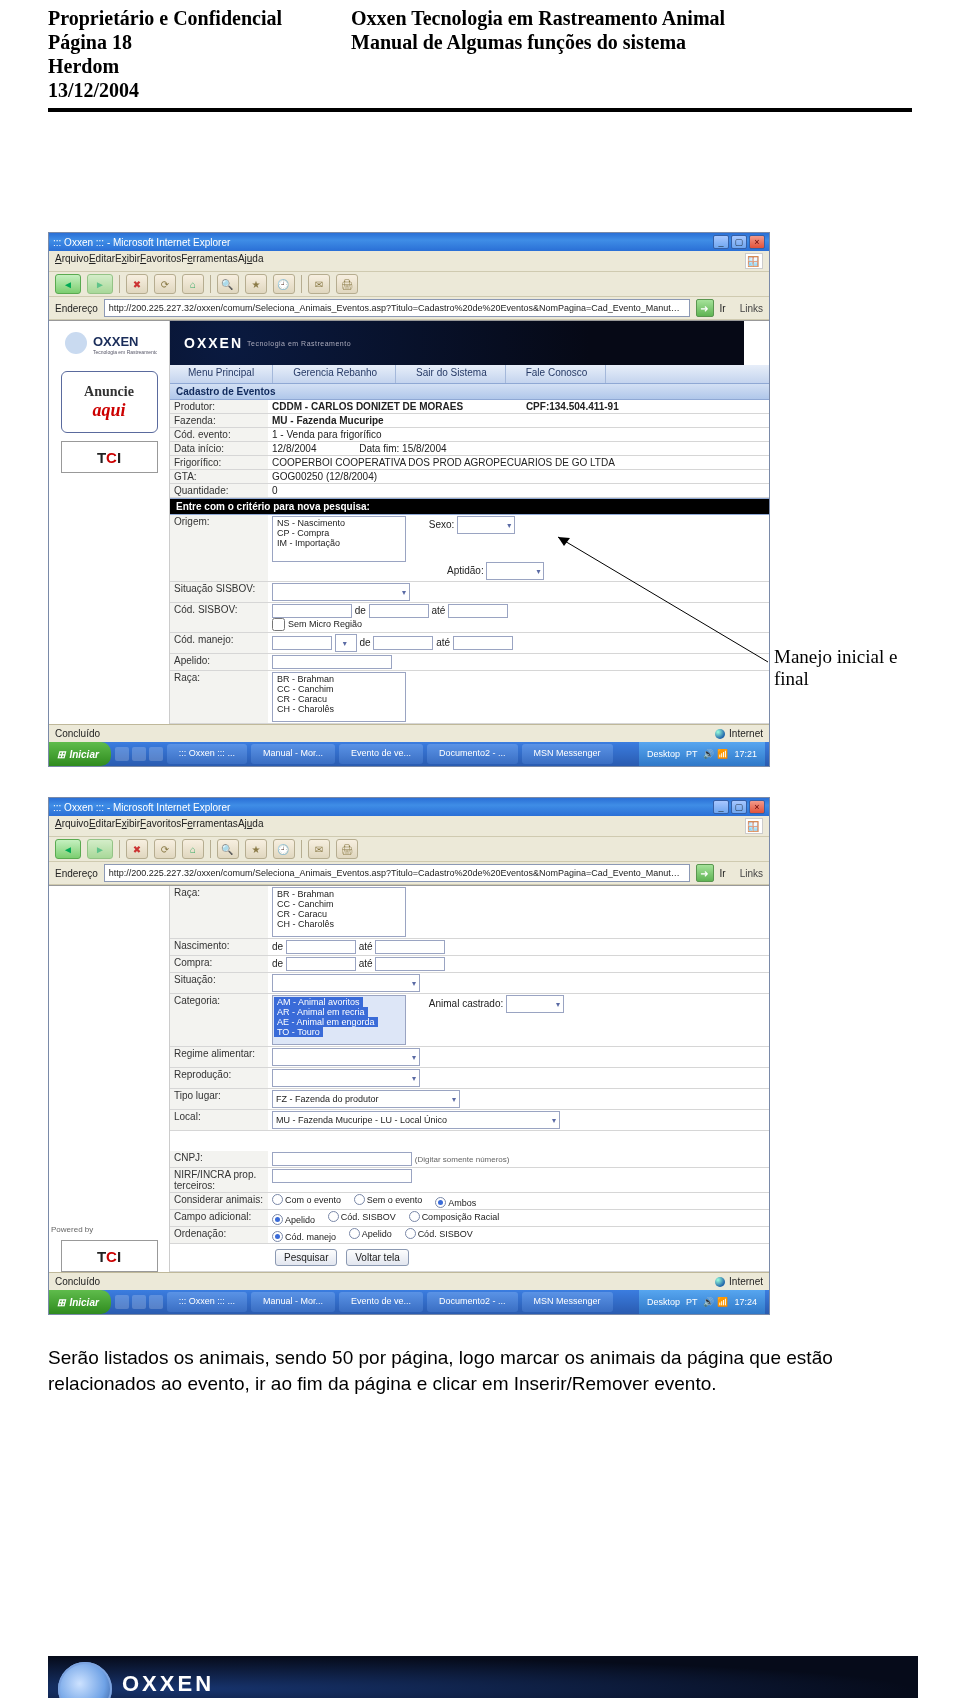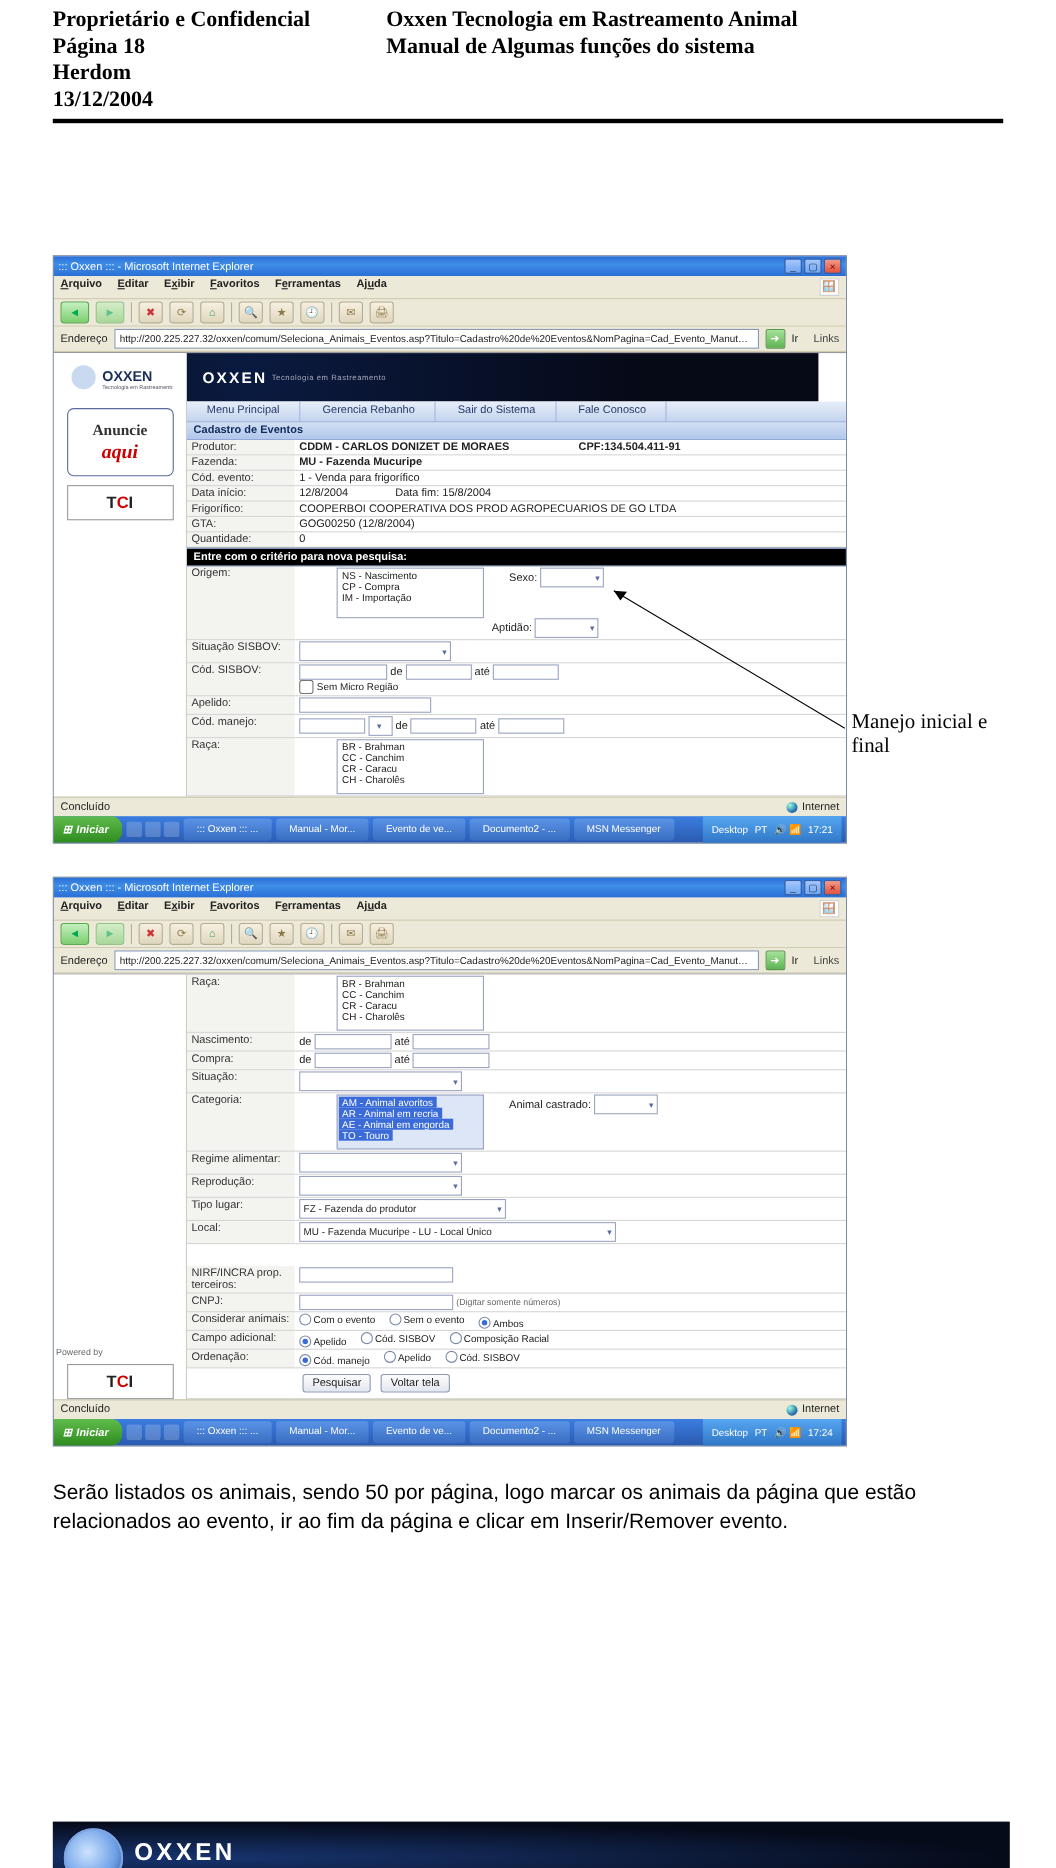--- a/index.html
+++ b/index.html
@@ -57,25 +57,24 @@
   .win-btn {
     width: 14px; height: 12px;
     border-radius: 2px;
     background: linear-gradient(#a7c7ff, #6fa6ef);
     border: 1px solid #355fa6;
     display: flex; align-items: center; justify-content: center;
     font-size: 9px; color: #234;
   }
   .win-btn.close { background: linear-gradient(#f39a8a,#e2523a); color:#600; }
   .menubar {
-    display: flex; gap: 14px;
+    display: flex; gap: 0;
     padding: 2px 6px;
     background: #ece9d8;
     font-size: 10px;
-    font-weight: bold;
   }
   .menubar span u { text-decoration: underline; }
   .toolbar {
     display: flex; align-items: center; gap: 6px;
     padding: 2px 6px;
     background: #ece9d8;
     border-top: 1px solid #cfcab0;
     border-bottom: 1px solid #cfcab0;
   }
   .tb-icon {
@@ -197,21 +196,20 @@
   }
   .mini-select{
     height:16px;border:1px solid #9aa4c2;background:#fff;font-size:9px;padding:0 3px;
     display:inline-flex;align-items:center;justify-content:space-between;vertical-align:middle;
   }
   .mini-select .arr{ color:#5a6aa4;font-size:8px;margin-left:4px;}
   .listbox{
     border:1px solid #9aa4c2;background:#fff;font-size:9px;padding:1px;
     display:inline-block;vertical-align:top;
     min-width:130px;
-    margin-left:34px;
   }
   .listbox .opt{padding:0 3px;white-space:nowrap;}
   .listbox .opt.sel{background:#3a6bd8;color:#fff;}
   input.chk{vertical-align:middle;margin:0 3px 0 0;}
   .radio{display:inline-flex;align-items:center;gap:2px;margin-right:10px;font-size:9px;}
   .radio .dot{width:9px;height:9px;border:1px solid #7a88a8;border-radius:50%;display:inline-flex;align-items:center;justify-content:center;}
   .radio .dot.on::after{content:"";width:5px;height:5px;background:#3a6bd8;border-radius:50%;}
   .btn-xp{
     display:inline-block;padding:2px 8px;font-size:10px;
     border:1px solid #8b99b2;border-radius:3px;
@@ -442,35 +440,35 @@
                 <td>
                   <span class="mini-input" style="width:80px"></span>
                   <span>de</span>
                   <span class="mini-input" style="width:60px"></span>
                   <span>até</span>
                   <span class="mini-input" style="width:60px"></span><br>
                   <label style="font-size:9px;"><input type="checkbox" class="chk" style=""><span>Sem Micro Região</span></label>
                 </td>
                 </tr>
             <tr>
-                  <td class="lbl">Apelido:</td>
-                <td><span class="mini-input" style="width:120px"></span></td>
-                </tr>
-            <tr>
                   <td class="lbl">Cód. manejo:</td>
                 <td>
                   <span class="mini-input" style="width:60px"></span>
                   <span class="mini-select" style="width:14px">
                       <span class="arr">▾</span>
                     </span>
                   <span>de</span>
                   <span class="mini-input" style="width:60px"></span>
                   <span>até</span>
                   <span class="mini-input" style="width:60px"></span>
                 </td>
+                </tr>
+            <tr>
+                  <td class="lbl">Apelido:</td>
+                <td><span class="mini-input" style="width:120px"></span></td>
                 </tr>
             <tr>
                   <td class="lbl">Raça:</td>
                 <td><span class="listbox" style="height:46px">
                   <span class="opt">BR - Brahman</span><br>
                   <span class="opt">CC - Canchim</span><br>
                   <span class="opt">CR - Caracu</span><br>
                   <span class="opt">CH - Charolês</span>
                 </span></td>
                 </tr>
@@ -637,27 +635,27 @@
                   <td class="lbl">Local:</td>
                 <td><span class="mini-select" style="width:280px">
                       <span>MU - Fazenda Mucuripe - LU - Local Único</span>
                       <span class="arr">▾</span>
                     </span></td>
                 </tr>
             <tr>
                   <td colspan="2" style="height:18px;background:#fff;border:0"></td>
                 </tr>
             <tr>
-                  <td class="lbl">NIRF/INCRA prop. terceiros:</td>
-                <td><span class="mini-input" style="width:140px"></span></td>
-                </tr>
-            <tr>
                   <td class="lbl">CNPJ:</td>
                 <td><span class="mini-input" style="width:140px"></span>
                     <span style="font-size:8px;color:#666;">(Digitar somente números)</span></td>
+                </tr>
+            <tr>
+                  <td class="lbl">NIRF/INCRA prop. terceiros:</td>
+                <td><span class="mini-input" style="width:140px"></span></td>
                 </tr>
             <tr>
                   <td class="lbl">Considerar animais:</td>
                 <td>
                   <span class="radio">
                       <span class="dot"></span>
                       <span>Com o evento</span>
                     </span>
                   <span class="radio">
                       <span class="dot"></span>

